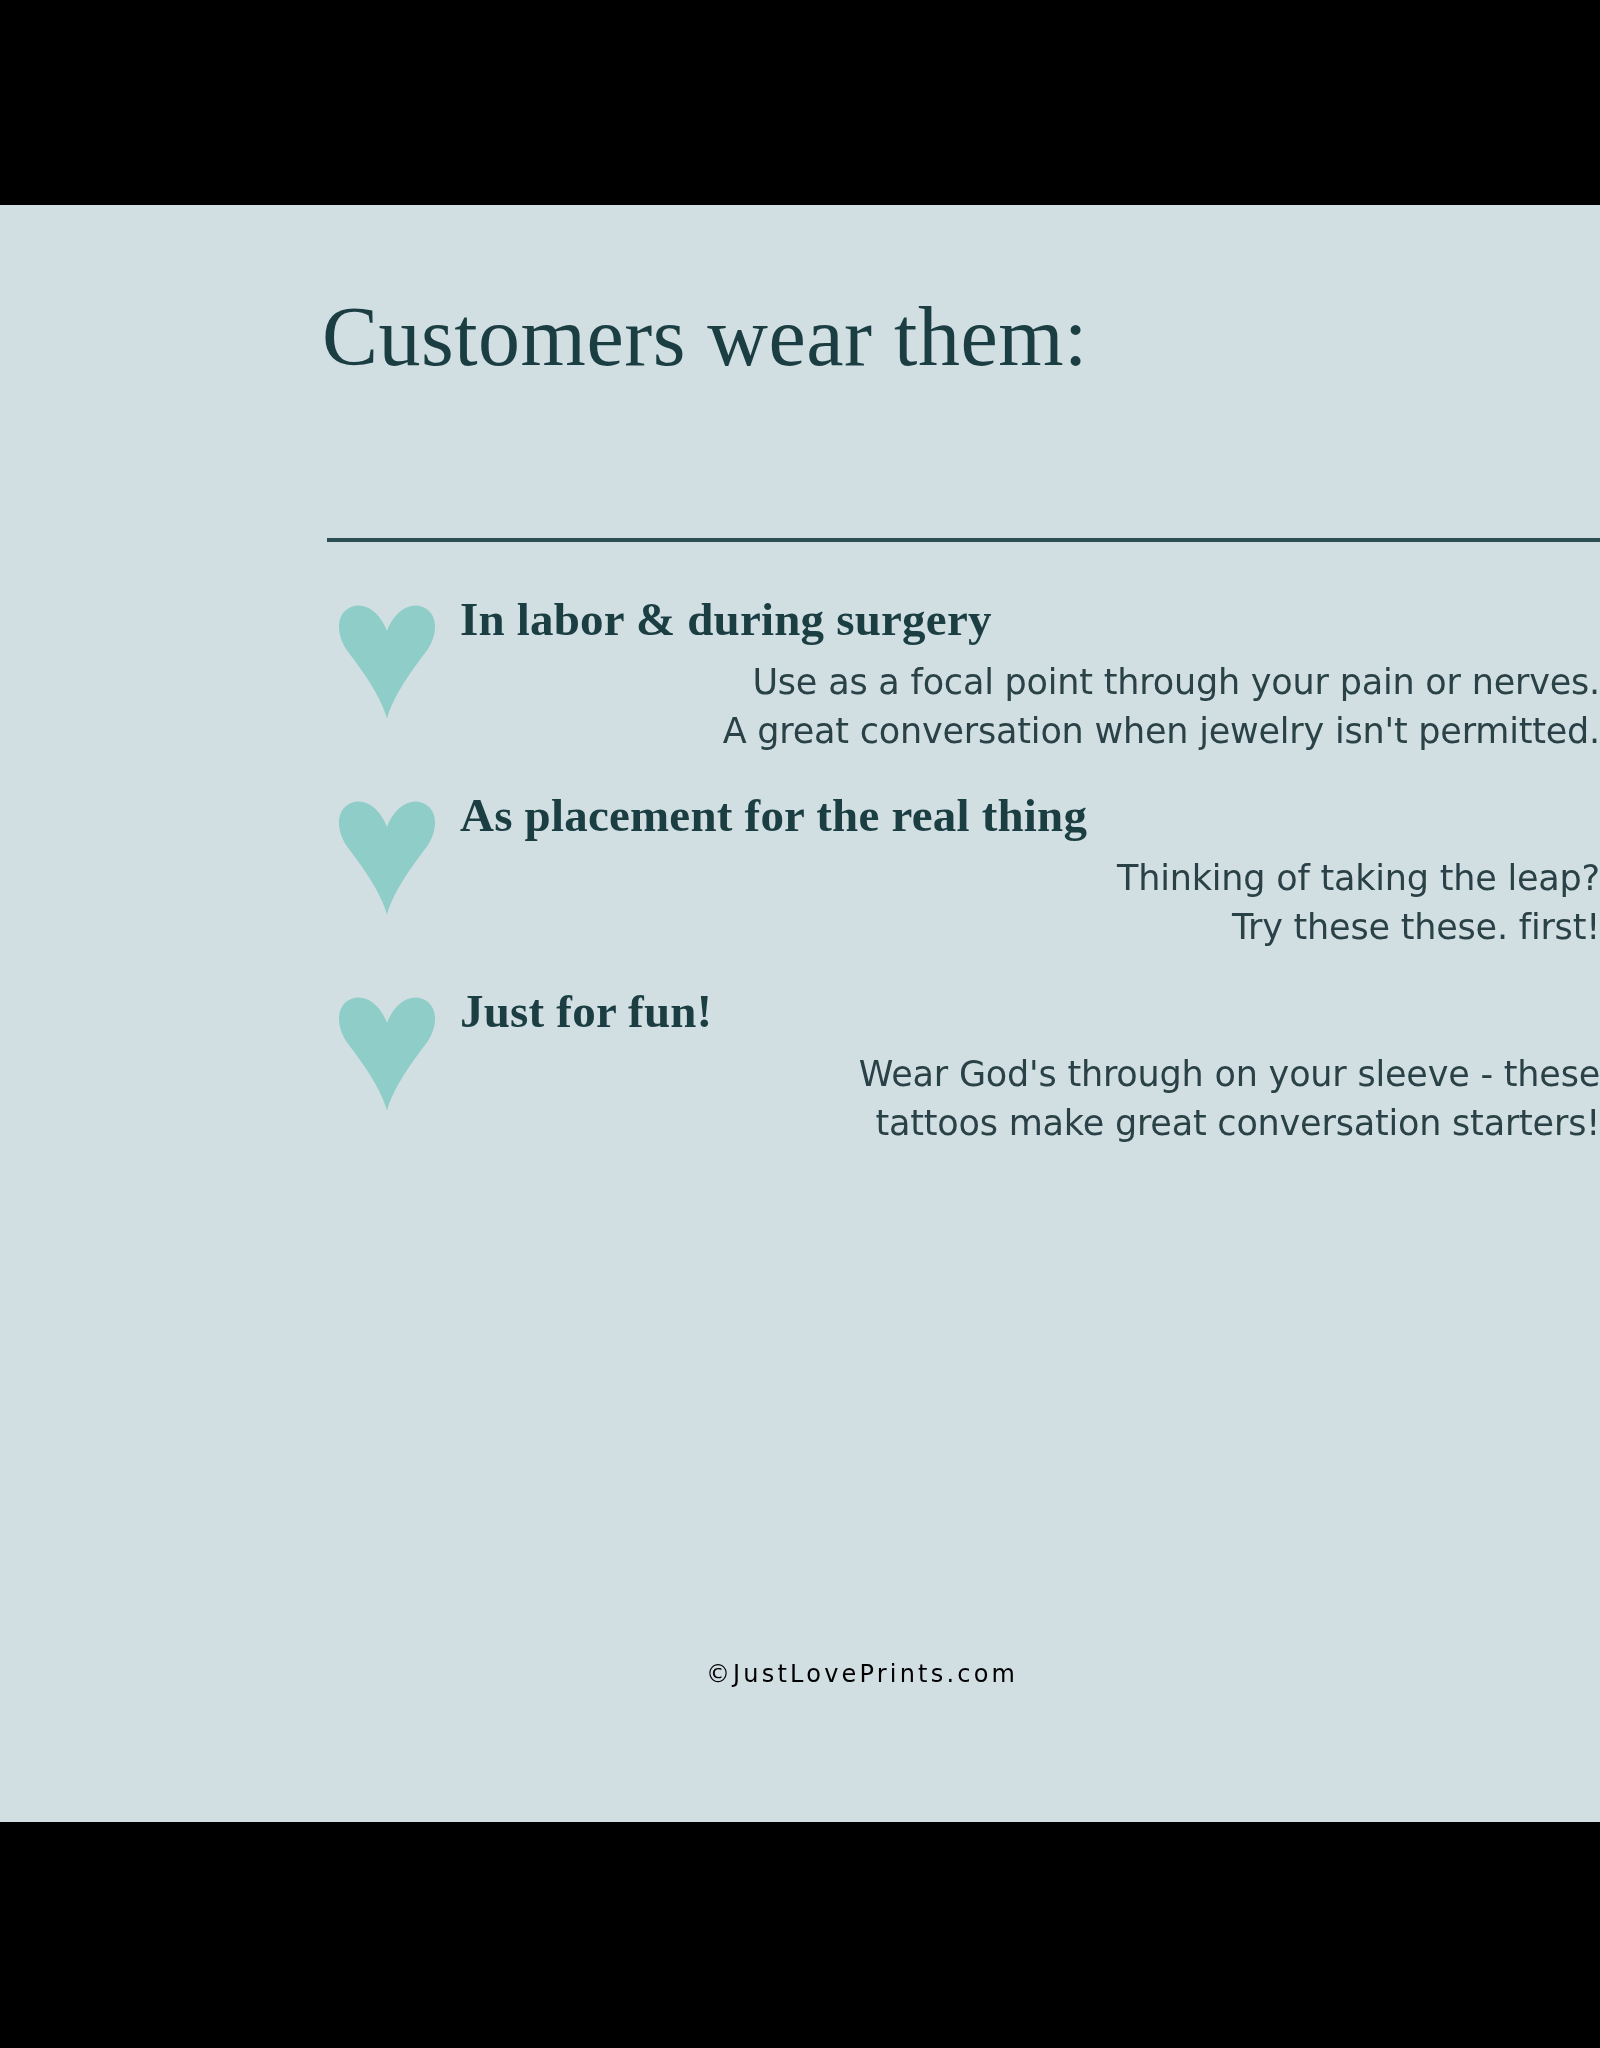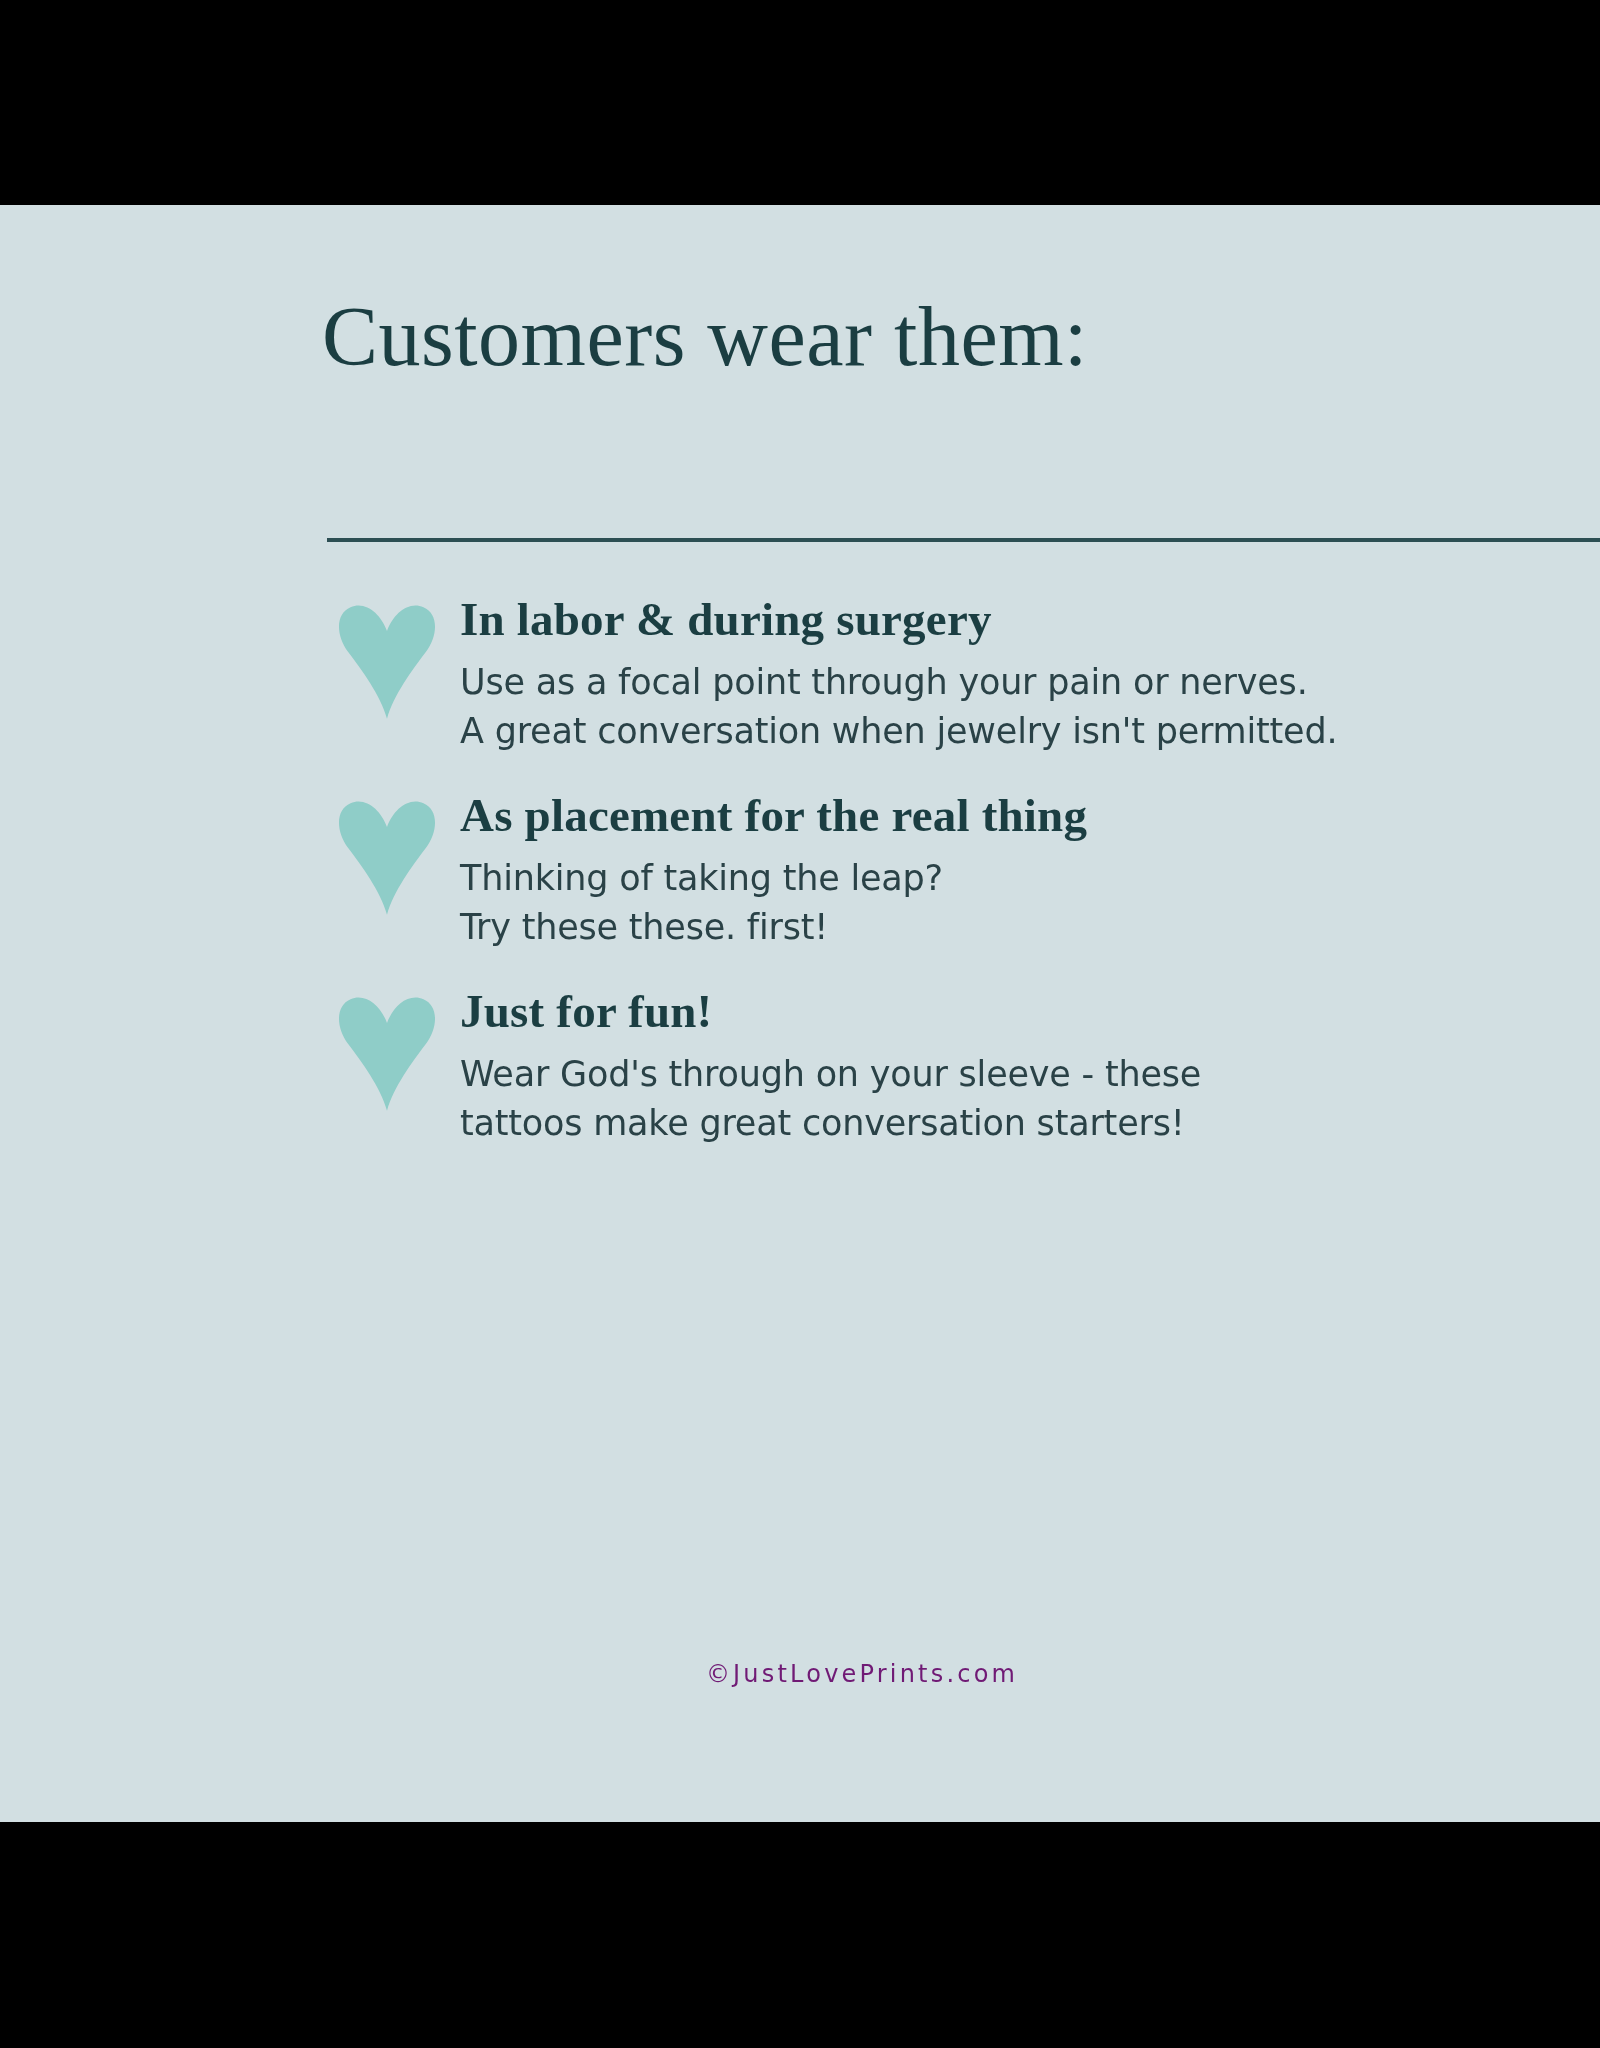--- a/index.html
+++ b/index.html
@@ -119,33 +119,34 @@
   }
 
   .benefit-body {
     font-family: "DejaVu Sans", "Liberation Sans", sans-serif;
     font-size: 35px;
     font-weight: 400;
     color: #2a4247;
     line-height: 1.42;
     margin: 0;
     letter-spacing: -0.2px;
+    text-align: right;
   }
   .benefit-body .line { display: block; white-space: nowrap; }
 
   #footer-credit {
     position: absolute;
     left: 0;
     top: 1455px;
     width: 1080px;
     text-align: center;
     font-family: "DejaVu Sans", "Liberation Sans", sans-serif;
     font-size: 24px;
     letter-spacing: 3.2px;
-    color: #701a75;
+    color: #000000;
   }
 </style>
 </head>
 <body>
 
 <div id="poster-frame">
 
   <div class="letterbox top"></div>
 
   <div id="card">

